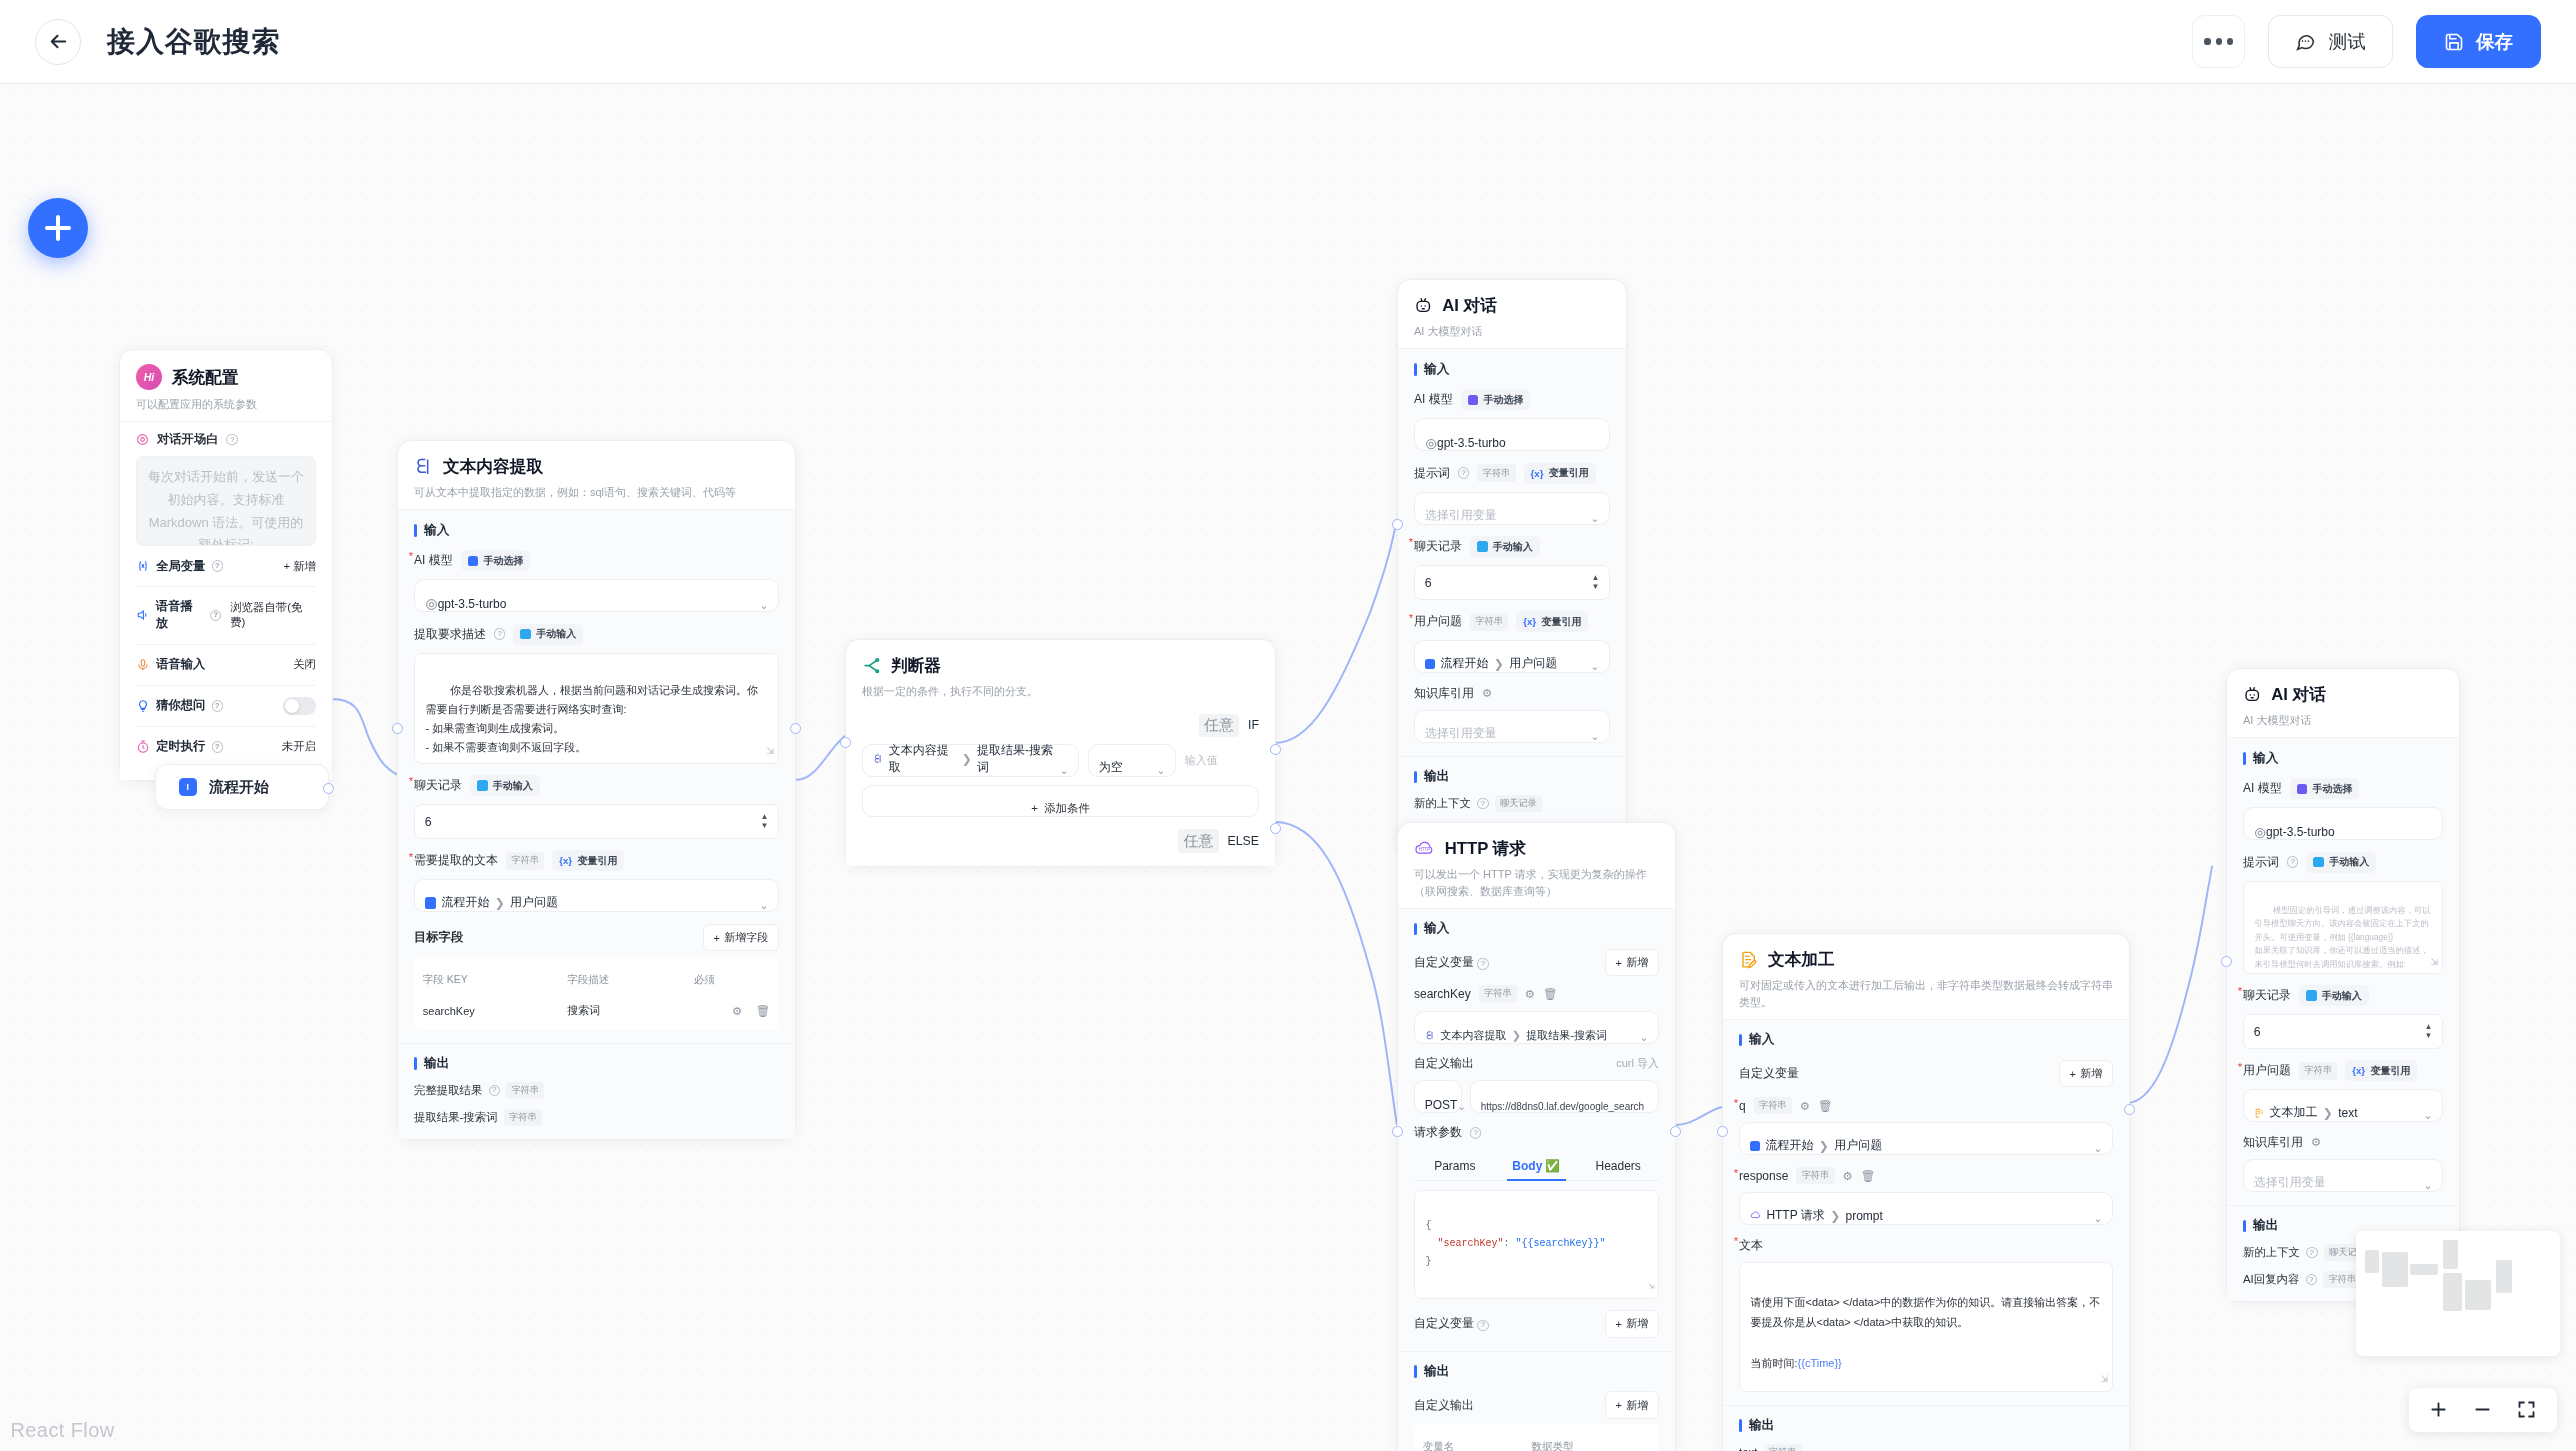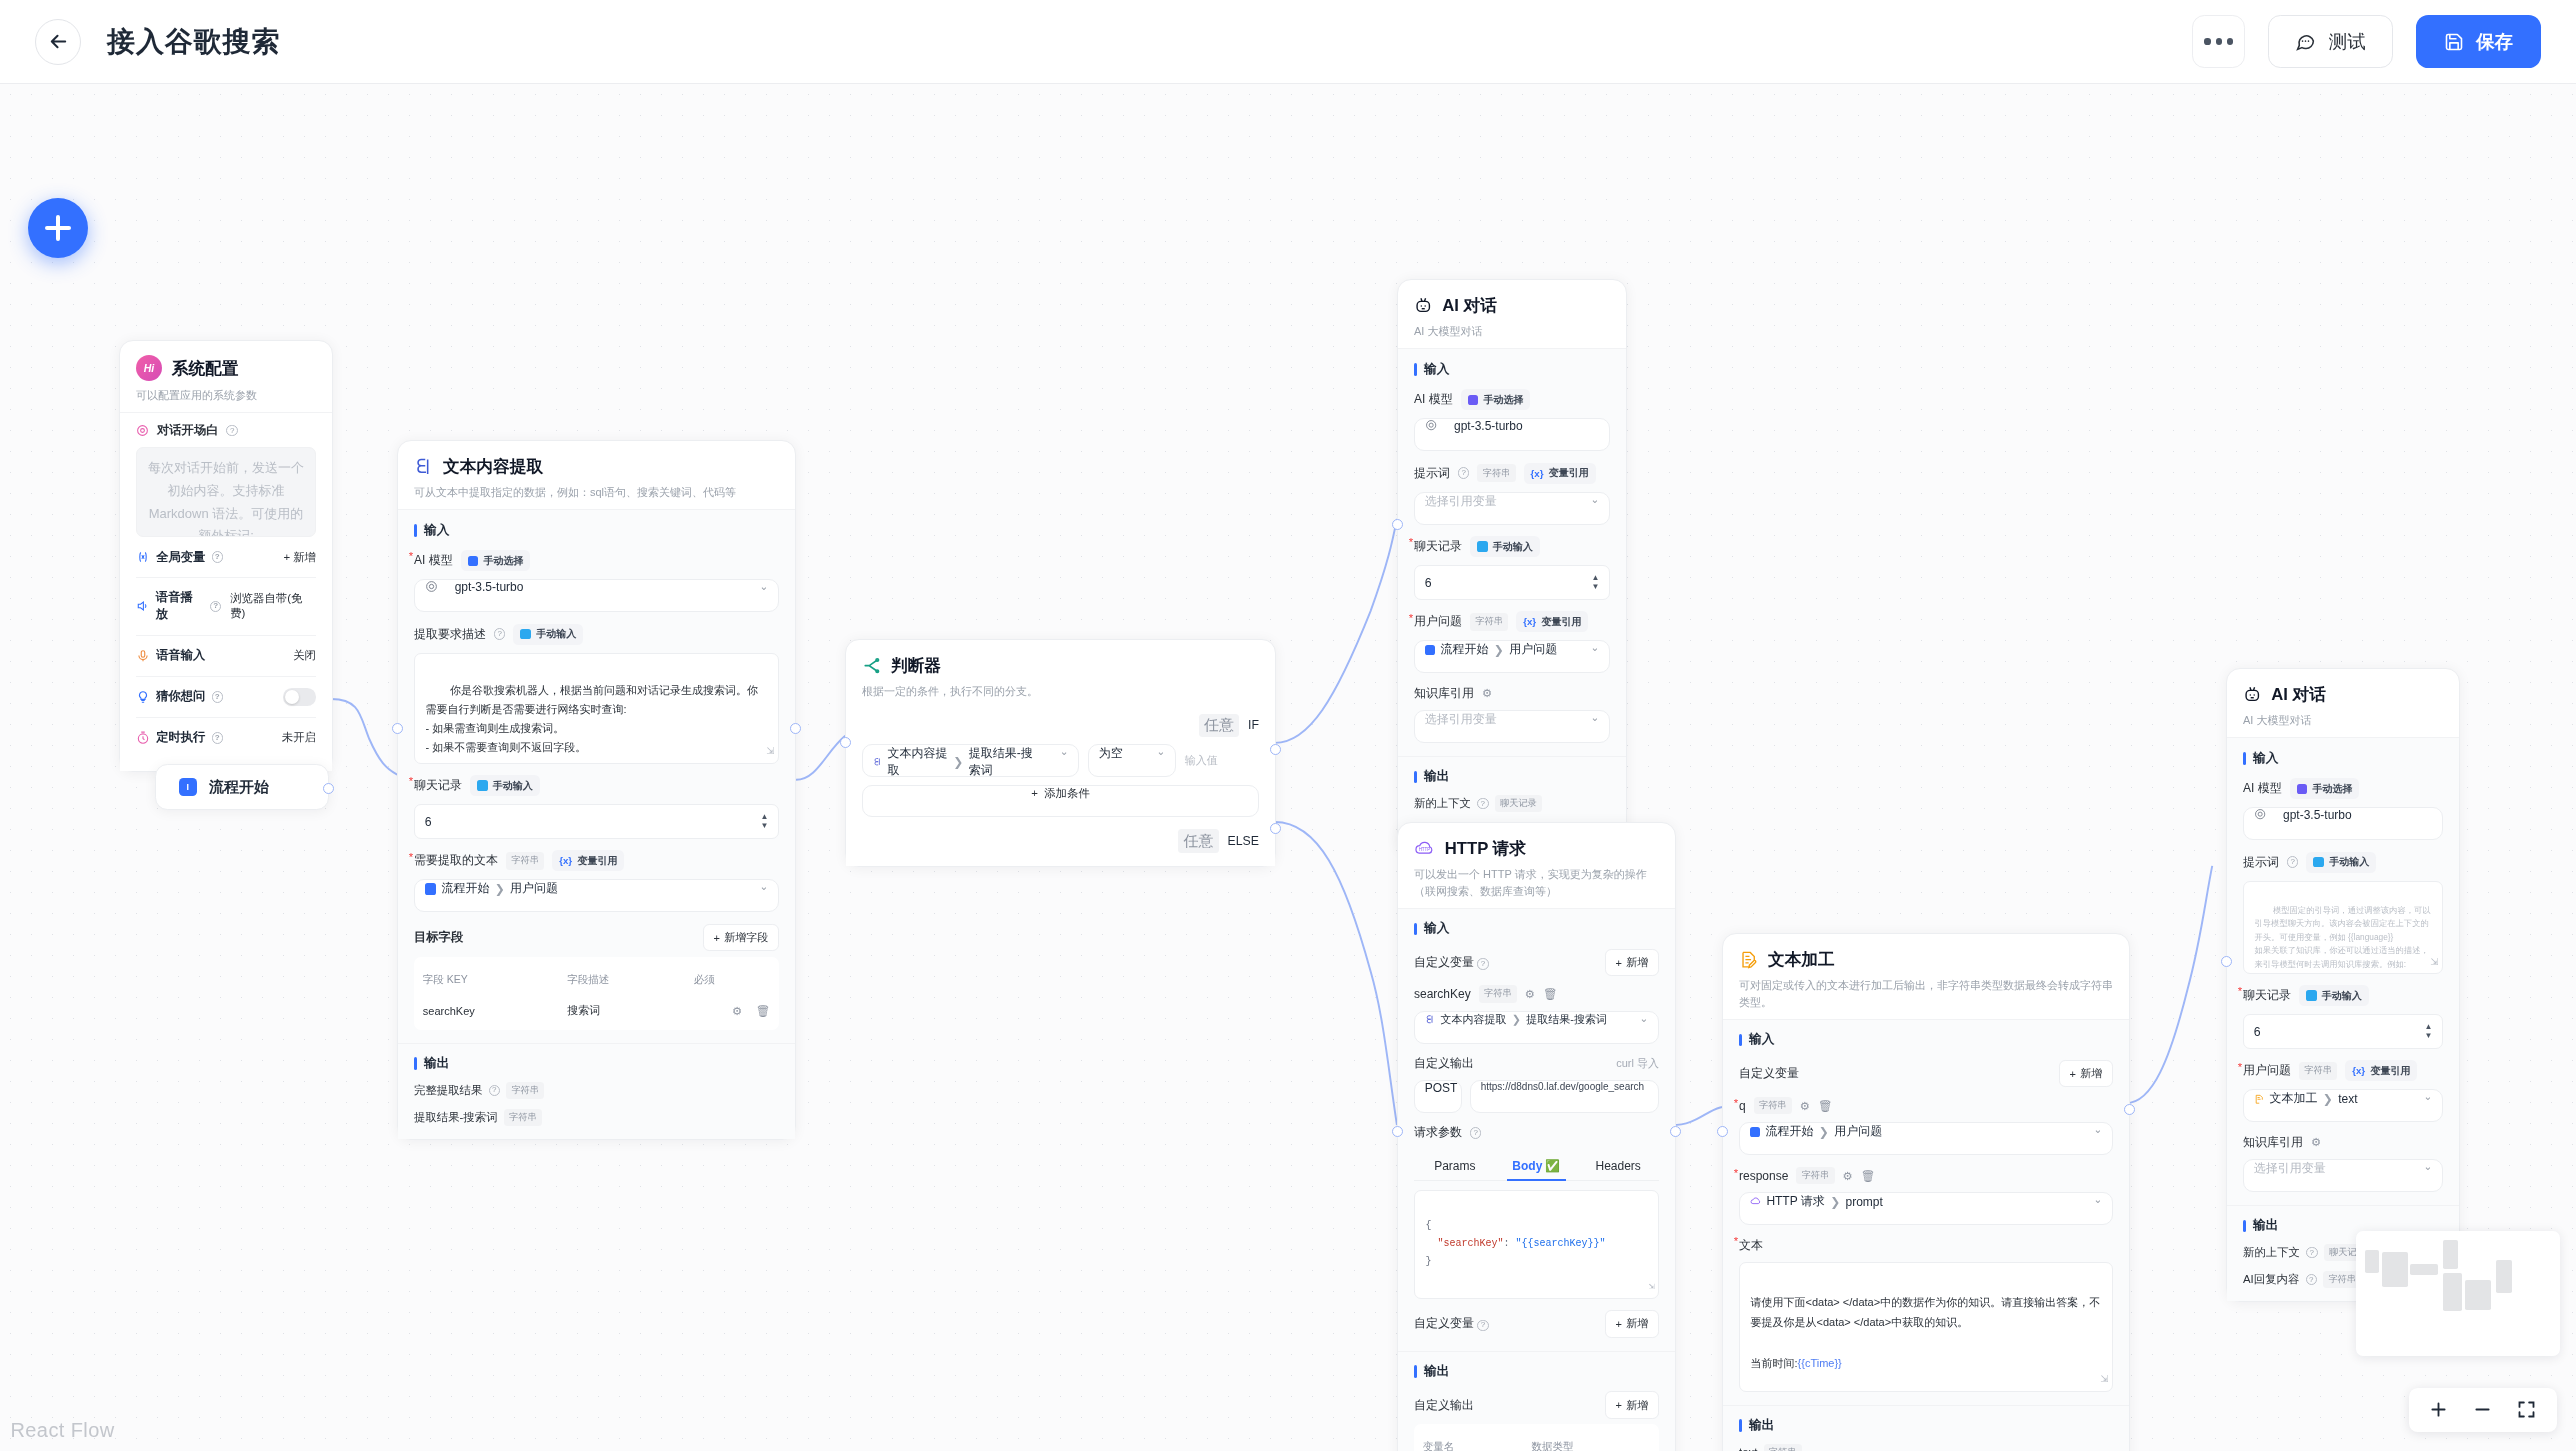--- a/index.html
+++ b/index.html
@@ -83,21 +83,21 @@
   .chip .sq.pur{background:#6a5bf5;}
   .chip .sq.cy{background:#2ba8ef;}
   .chip .brace{font-size:9.7px;color:#3370ff;font-weight:700;}
   .qm{
     display:inline-flex;align-items:center;justify-content:center;width:11.4px;height:11.4px;border-radius:50%;
     border:0.9px solid #b8bdc6;color:#9aa1ab;font-size:8px;line-height:1;flex:none;
   }
   .gear,.trash{ color:#8d94a0; font-size:11.4px; cursor:pointer;}
   .select{
     margin-top:8px;background:#fff;border:0.9px solid #eceef1;border-radius:10px;height:33px;
-    display:flex;align-items:flex-start;padding:0 9.7px;font-size:12px;color:#1f2937;gap:17px;cursor:pointer;
+    display:flex;align-items:flex-end;padding:0 9.7px;font-size:12px;color:#1f2937;gap:0;cursor:pointer;
   }
   .select .ph{ color:#b4b9c2;}
   .select .cv{ margin-left:auto;color:#9aa1ab;font-size:10.5px;}
   .numinput{
     margin-top:8px;background:#fff;border:0.9px solid #eceef1;border-radius:7px;height:35px;
     display:flex;align-items:center;padding:0 9.7px;font-size:12.3px;color:#1f2937;cursor:text;position:relative;
   }
   .spin{ margin-left:auto; display:flex;flex-direction:column;gap:2.6px;color:#4b5563;}
   .spin span{ font-size:8px; line-height:6.2px; cursor:pointer;}
   .ta{
@@ -219,21 +219,21 @@
       <path d="M1451,750 C1490,750 1520,700 1560,600 C1580,545 1585,520 1590,495"></path>
       <path d="M1451,840 C1500,840 1530,900 1560,1010 C1575,1062 1580,1120 1590,1185"></path>
       <path d="M1903,1185 C1930,1185 1940,1170 1958,1165 C1970,1162 1980,1160 1990,1160"></path>
       <path d="M2420,1160 C2450,1160 2470,1110 2490,1030 C2505,975 2510,930 2518,890"></path>
     </g>
   </svg>
 
   <div class="add-fab"></div>
   <div class="watermark">React Flow</div>
 
-  <div class="node" style="left:119px; top:256px; width:214px;">
+  <div class="node" style="left:119px; top:265px; width:214px;">
     <div class="node-hd">
       <div class="node-title">
         <div class="hi-avatar">Hi</div>
         <span class="t">系统配置</span>
       </div>
       <div class="node-sub">可以配置应用的系统参数</div>
     </div>
     <div class="sec plain" style="padding-top:3.5px;">
       <div class="row" style="margin-top:5.3px;">
         <svg width="13" height="13" viewBox="0 0 24 24" fill="none" stroke="#e85fae" stroke-width="2">

